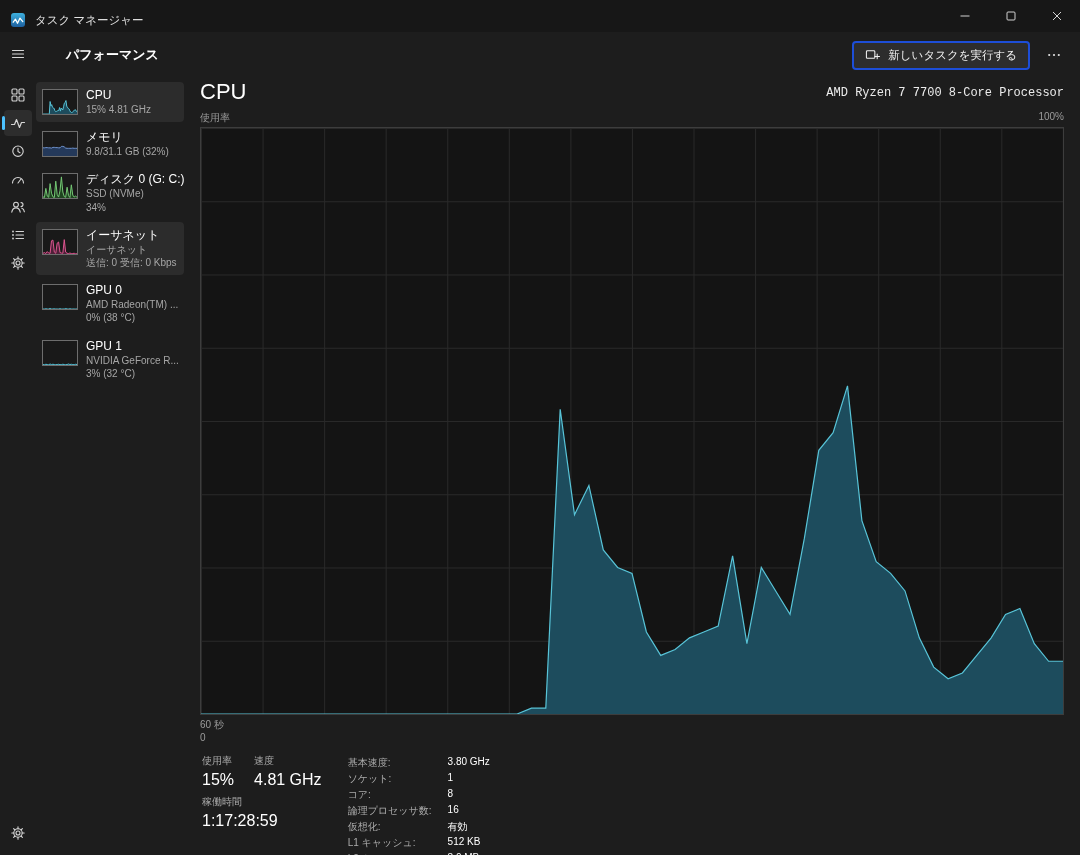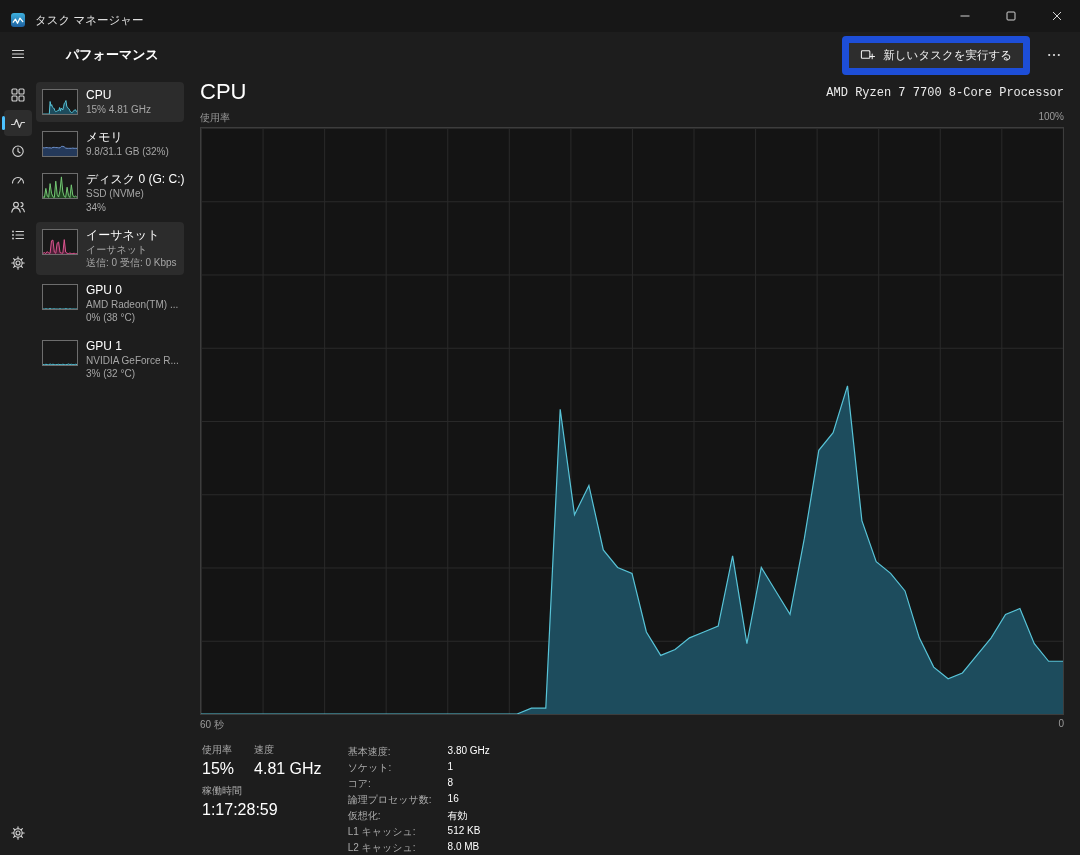--- a/index.html
+++ b/index.html
@@ -30,21 +30,21 @@
   .rail-btn.sel::before { content:""; position:absolute; left:-2px; top:6px; width:3px; height:14px;
     border-radius:2px; background:var(--accent,#4cc2ff); }
   .rail-bottom { position:absolute; bottom:8px; left:4px; }
 
   
   .header { position:absolute; top:34px; left:36px; right:0; height:42px;
     display:flex; align-items:center; justify-content:space-between; padding:0 14px 0 8px;margin-left:22px; }
   .header-title { font-size:13px; font-weight:700; color:#fff; }
   .header-actions { display:flex; align-items:center; gap:12px; }
   .run-task-btn { display:flex; align-items:center; gap:8px; font-size:11.5px; color:#f2f2f2;
-    background:#2d2d2d; border:7px solid #1d4ed8; border-radius:4px; padding:5px 11px; }
+    background:#2d2d2d; border:2px solid #1d4ed8; border-radius:4px; padding:5px 11px; }
   .more-btn { background:transparent; border:none; color:#e2e2e2; padding:2px 4px; }
 
   
   .sidebar { position:absolute; top:82px; left:36px; width:148px; }
   .sb-item { display:flex; gap:8px; align-items:flex-start; padding:6px 6px; border-radius:4px; margin-bottom:2px; }
   .sb-item.hl { background:#2c2c2c; }
   .spark { width:36px; height:26px; border:1px solid #6d6d6d; background:#191919;
     flex:none; margin-top:1px; overflow:hidden; }
   .spark svg { width:100%; height:100%; }
   .sb-text { min-width:0; }
@@ -58,21 +58,21 @@
   .main-title { font-size:22px; font-weight:400; line-height:1.1; }
   .main-sub { font-size:12px; color:#ececec; padding-bottom:4px;font-family:Liberation Mono, monospace; }
   .axis-row { display:flex; justify-content:space-between; font-size:10px; color:#9b9b9b; margin-top:7px; }
   .chart-box { position:relative; height:588px; margin-top:2px;
     border:1px solid #3d3d3d; background-color:#141414;
     background-image:
       linear-gradient(to right, #292929 1px, transparent 1px),
       linear-gradient(to bottom, #292929 1px, transparent 1px);
     background-size: calc(100%/14) 100%, 100% calc(100%/8); }
   .chart-box svg { position:absolute; inset:0; width:100%; height:100%; }
-  .axis-bottom { margin-top:3px; }
+  .axis-bottom { margin-top:3px;flex-direction:column; }
 
   
   .stats { display:flex; gap:26px; margin-top:11px; padding-left:2px; }
   .stat-row { display:flex; gap:20px; margin-bottom:6px; }
   .stat { display:flex; flex-direction:column; }
   .stat-label { font-size:10px; color:#ababab; margin-bottom:3px; white-space:nowrap; }
   .stat-value { font-size:16px; font-weight:400; color:#fff; white-space:nowrap; }
   .details { display:grid; grid-template-columns:max-content max-content; column-gap:16px; row-gap:2px;
     align-content:start; font-size:10px; padding-top:2px; }
   .d-label { color:#ababab; white-space:nowrap; }

